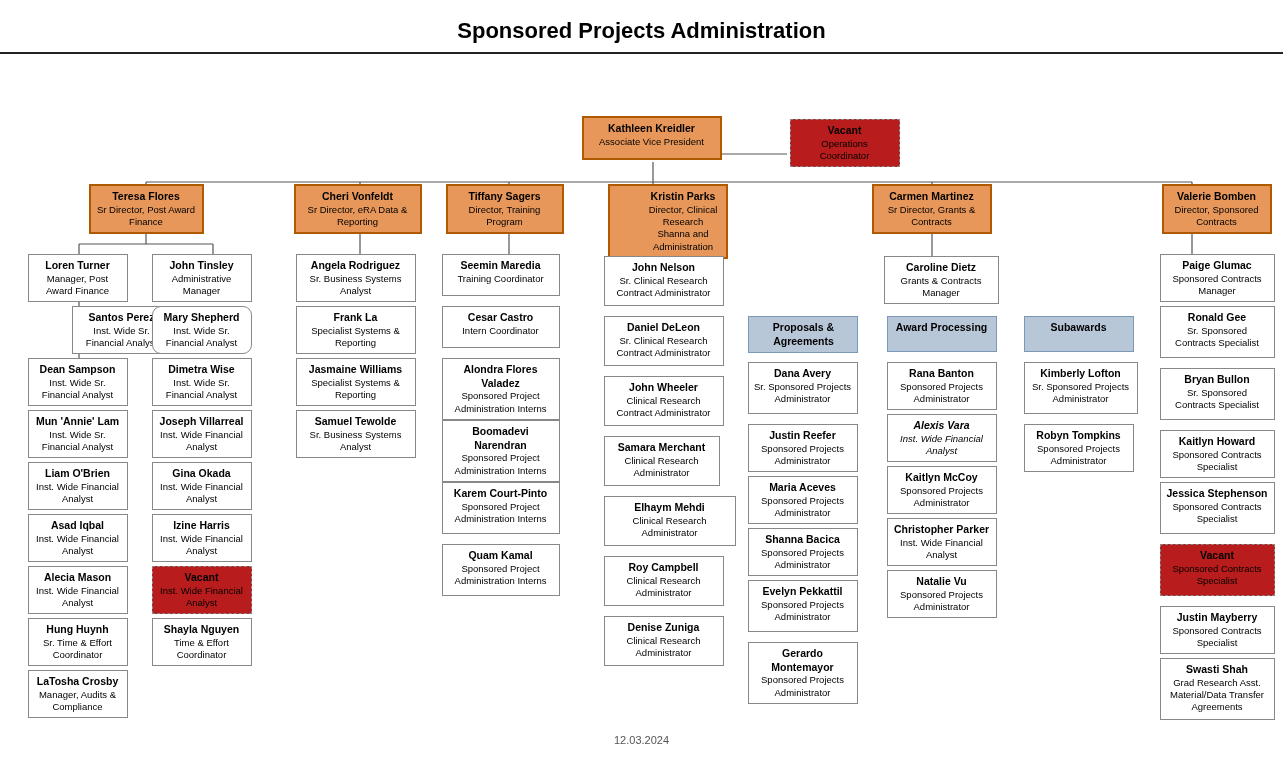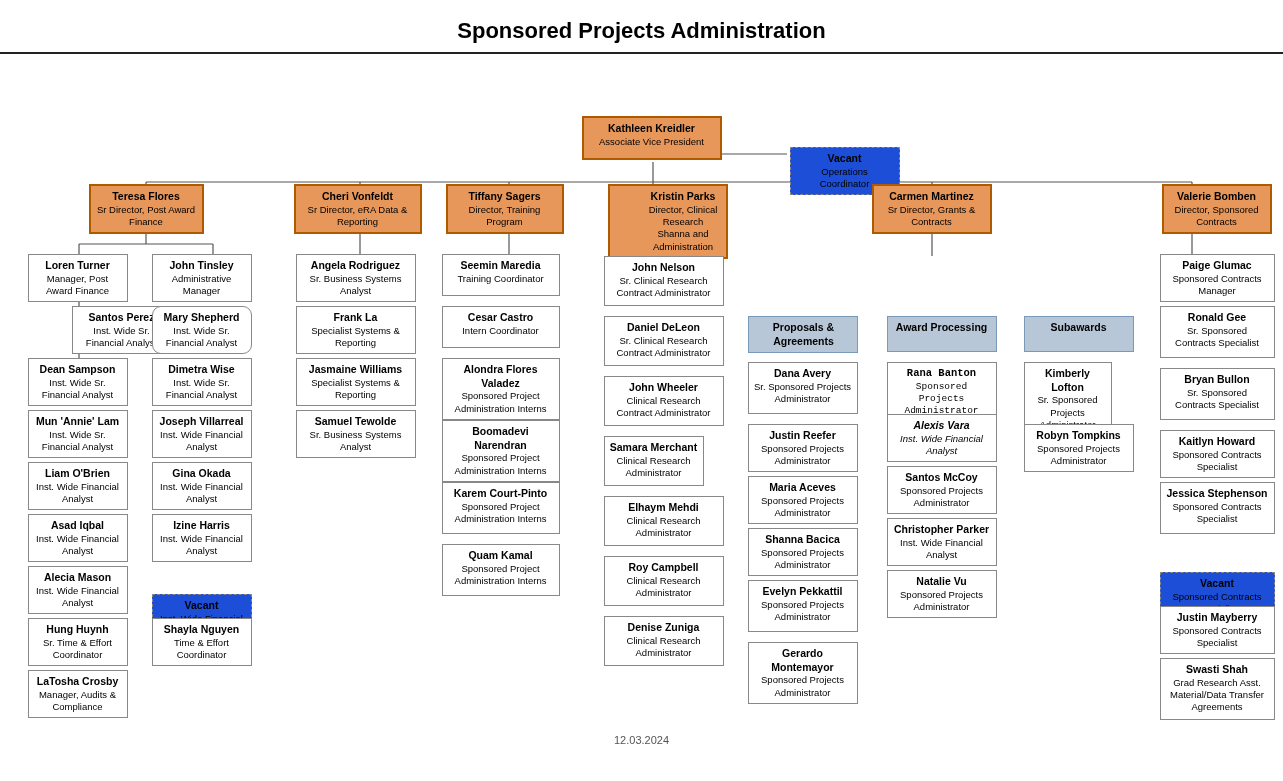--- a/index.html
+++ b/index.html
@@ -43,24 +43,23 @@
       background: #B8C7D8;
       border: 1.5px solid #7A99B8;
       color: #000;
     }
     .box-white {
       background: #fff;
       border: 1.5px solid #888;
       color: #000;
     }
     .box-dashed {
-      background: #1d4ed8;
+      background: #b91c1c;
       border: 1.5px dashed #888;
       color: #000;
-      margin-top: 28px;
     }
     .box .name {
       font-weight: bold;
       font-size: 10.5px;
     }
     .box .title {
       font-size: 9.5px;
       font-weight: normal;
     }
     .footer-date {
@@ -292,37 +291,41 @@
     <div class="title">Sr. Clinical Research Contract Administrator</div>
   </div>
   <div class="box box-white" style="left:592px; top:252px; width:120px; min-height:50px;">
     <div class="name">Daniel DeLeon</div>
     <div class="title">Sr. Clinical Research Contract Administrator</div>
   </div>
   <div class="box box-white" style="left:592px; top:312px; width:120px; min-height:50px;">
     <div class="name">John Wheeler</div>
     <div class="title">Clinical Research Contract Administrator</div>
   </div>
-  <div class="box box-white" style="left:592px; top:372px; width:100px; min-height:50px;">
+  <div class="box box-white" style="left:592px; top:372px; width:116px; min-height:50px;">
     <div class="name">Samara Merchant</div>
     <div class="title">Clinical Research Administrator</div>
   </div>
-  <div class="box box-white" style="left:592px; top:432px; width:120px; min-height:50px;">
+  <div class="box box-white" style="left:592px; top:432px; width:132px; min-height:50px;">
     <div class="name">Elhaym Mehdi</div>
     <div class="title">Clinical Research Administrator</div>
   </div>
   <div class="box box-white" style="left:592px; top:492px; width:120px; min-height:50px;">
     <div class="name">Roy Campbell</div>
     <div class="title">Clinical Research Administrator</div>
   </div>
   <div class="box box-white" style="left:592px; top:552px; width:120px; min-height:50px;">
     <div class="name">Denise Zuniga</div>
     <div class="title">Clinical Research Administrator</div>
   </div>
 
+  <div class="box box-white" style="left:872px; top:192px; width:115px; min-height:42px;">
+    <div class="name">Caroline Dietz</div>
+    <div class="title">Grants &amp; Contracts Manager</div>
+  </div>
 
   <div class="box box-blue" style="left:736px; top:252px; width:110px; min-height:36px;padding-left:7px;">
     <div class="name">Proposals &amp; Agreements</div>
   </div>
   <div class="box box-blue" style="left:875px; top:252px; width:110px; min-height:36px;">
     <div class="name">Award Processing</div>
   </div>
   <div class="box box-blue" style="left:1012px; top:252px; width:110px; min-height:36px;">
     <div class="name">Subawards</div>
   </div>
@@ -345,42 +348,42 @@
   </div>
   <div class="box box-white" style="left:736px; top:516px; width:110px; min-height:52px;">
     <div class="name">Evelyn Pekkattil</div>
     <div class="title">Sponsored Projects Administrator</div>
   </div>
   <div class="box box-white" style="left:736px; top:578px; width:110px; min-height:52px;">
     <div class="name">Gerardo Montemayor</div>
     <div class="title">Sponsored Projects Administrator</div>
   </div>
 
-  <div class="box box-white" style="left:875px; top:298px; width:110px; min-height:42px;font-family:Liberation Mono, monospace;">
+  <div class="box box-white" style="left:875px; top:298px; width:110px; min-height:42px;">
     <div class="name">Rana Banton</div>
     <div class="title">Sponsored Projects Administrator</div>
   </div>
   <div class="box box-white" style="left:875px; top:350px; width:110px; min-height:42px;font-style:italic;">
     <div class="name">Alexis Vara</div>
     <div class="title">Inst. Wide Financial Analyst</div>
   </div>
   <div class="box box-white" style="left:875px; top:402px; width:110px; min-height:42px;">
-    <div class="name">Santos McCoy</div>
+    <div class="name">Kaitlyn McCoy</div>
     <div class="title">Sponsored Projects Administrator</div>
   </div>
   <div class="box box-white" style="left:875px; top:454px; width:110px; min-height:42px;">
     <div class="name">Christopher Parker</div>
     <div class="title">Inst. Wide Financial Analyst</div>
   </div>
   <div class="box box-white" style="left:875px; top:506px; width:110px; min-height:42px;">
     <div class="name">Natalie Vu</div>
     <div class="title">Sponsored Projects Administrator</div>
   </div>
 
-  <div class="box box-white" style="left:1012px; top:298px; width:88px; min-height:52px;">
+  <div class="box box-white" style="left:1012px; top:298px; width:114px; min-height:52px;">
     <div class="name">Kimberly Lofton</div>
     <div class="title">Sr. Sponsored Projects Administrator</div>
   </div>
   <div class="box box-white" style="left:1012px; top:360px; width:110px; min-height:42px;">
     <div class="name">Robyn Tompkins</div>
     <div class="title">Sponsored Projects Administrator</div>
   </div>
 
   <div class="box box-white" style="left:1148px; top:190px; width:115px; min-height:42px;">
     <div class="name">Paige Glumac</div>

